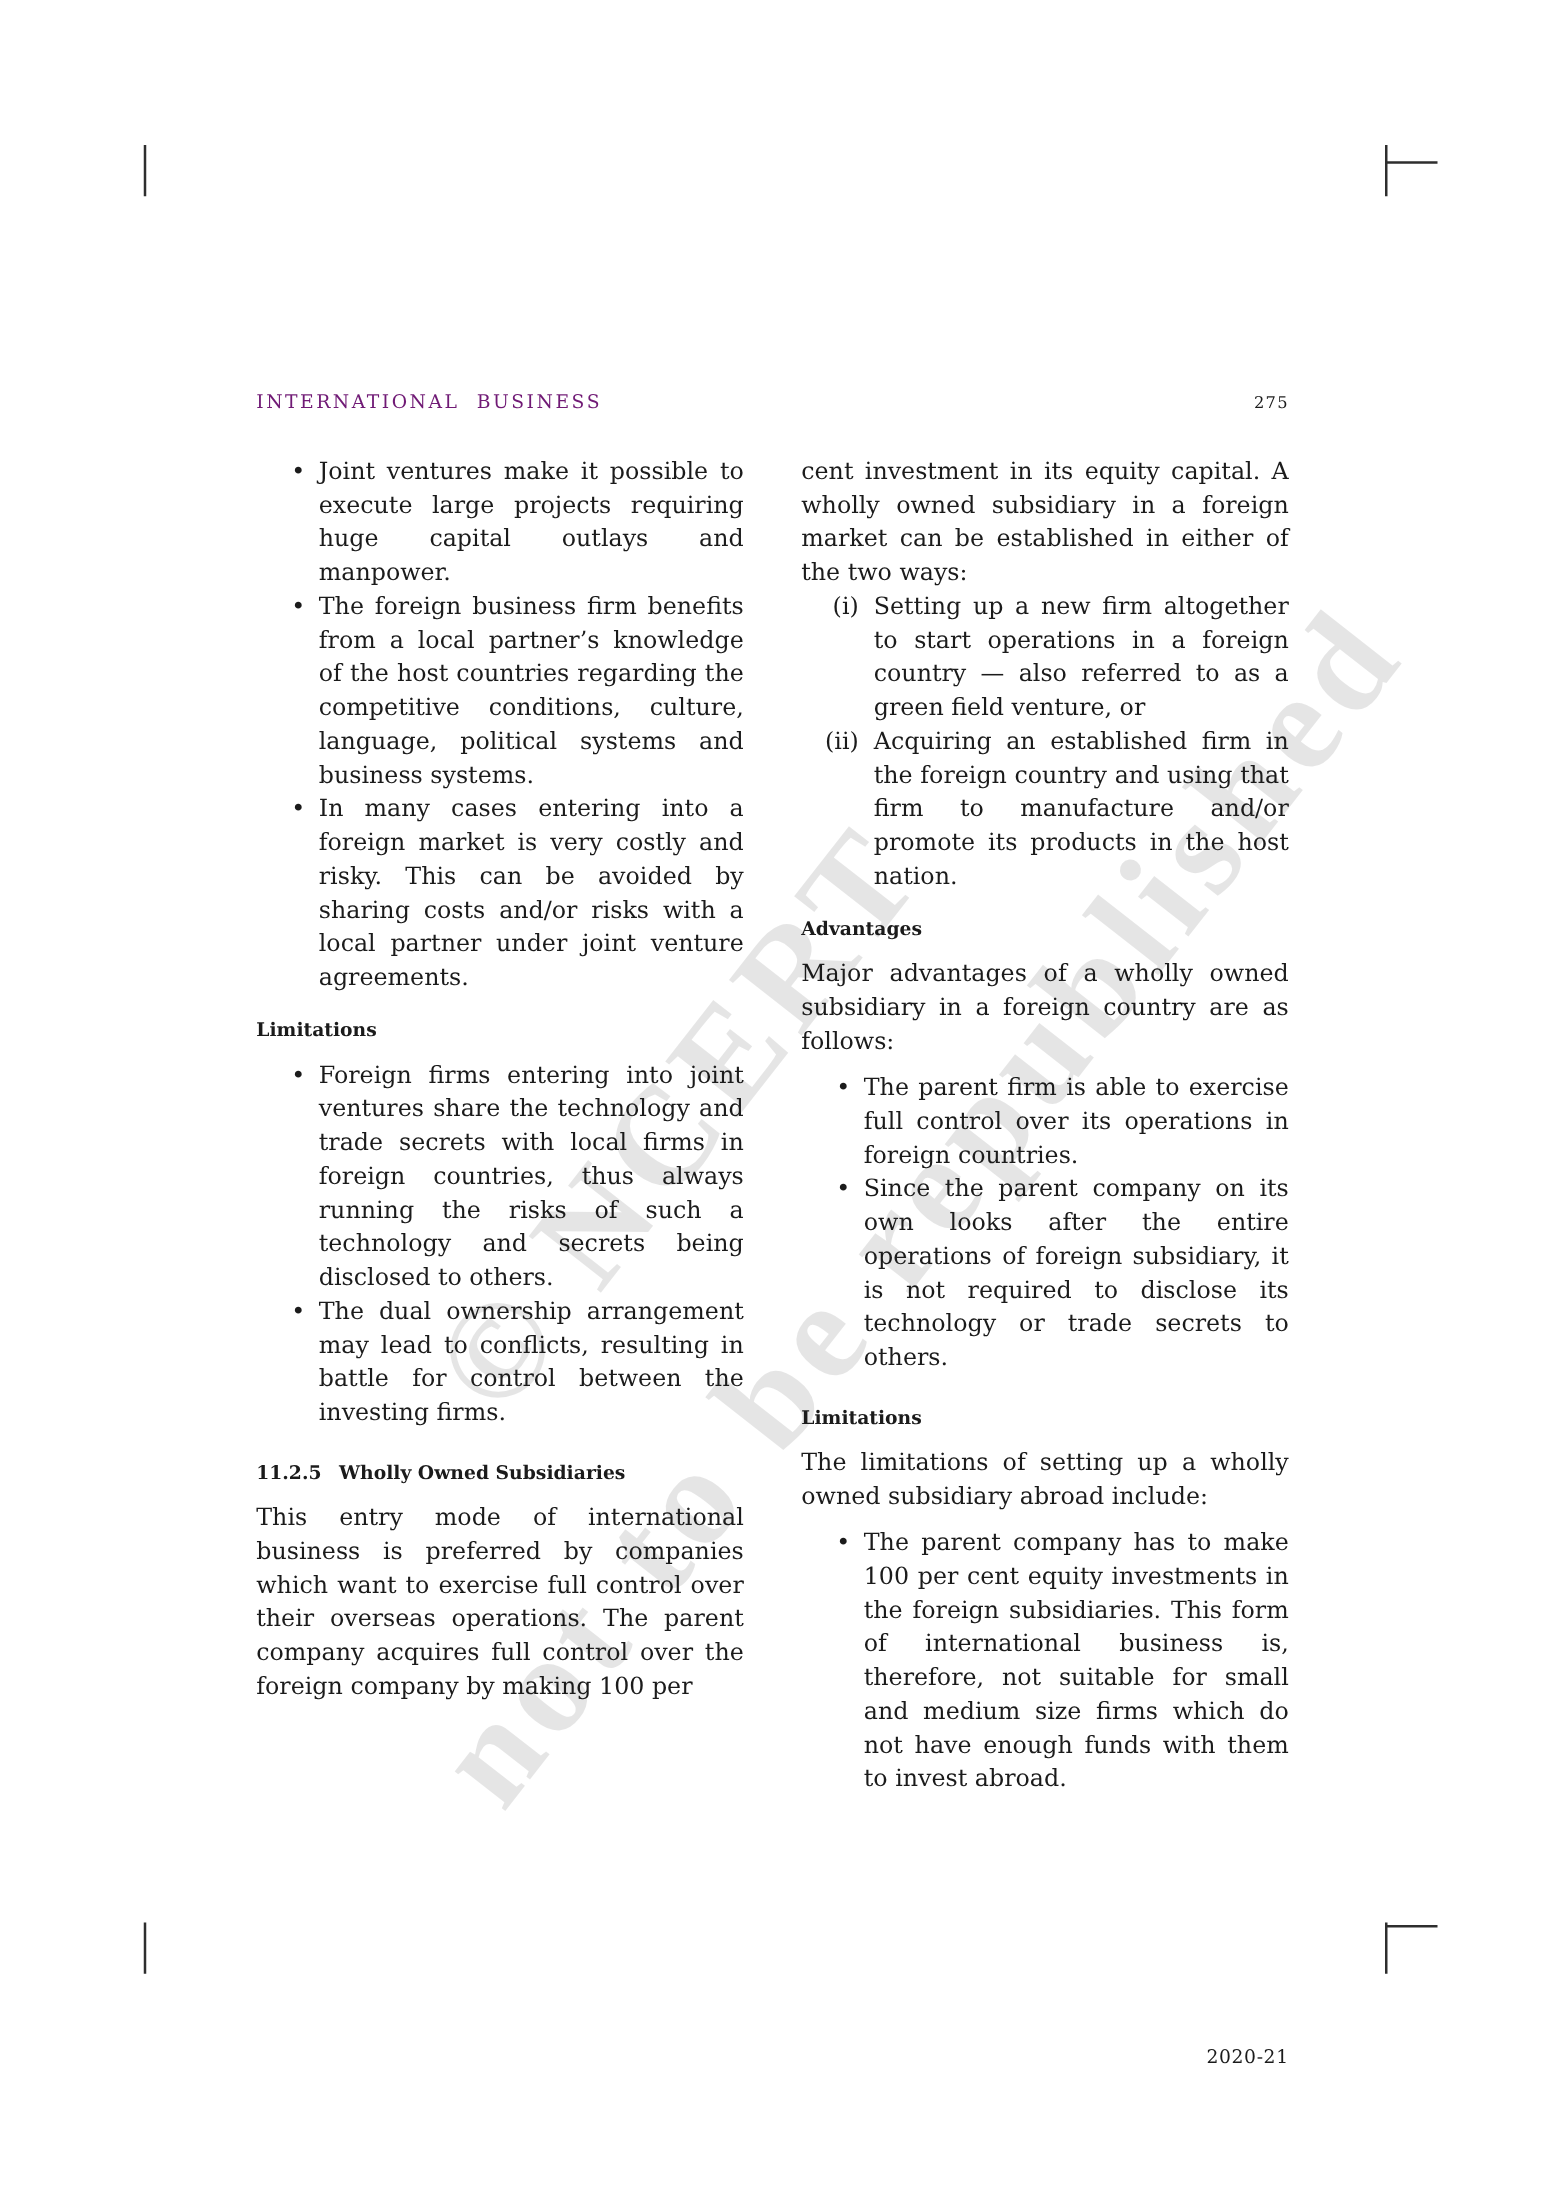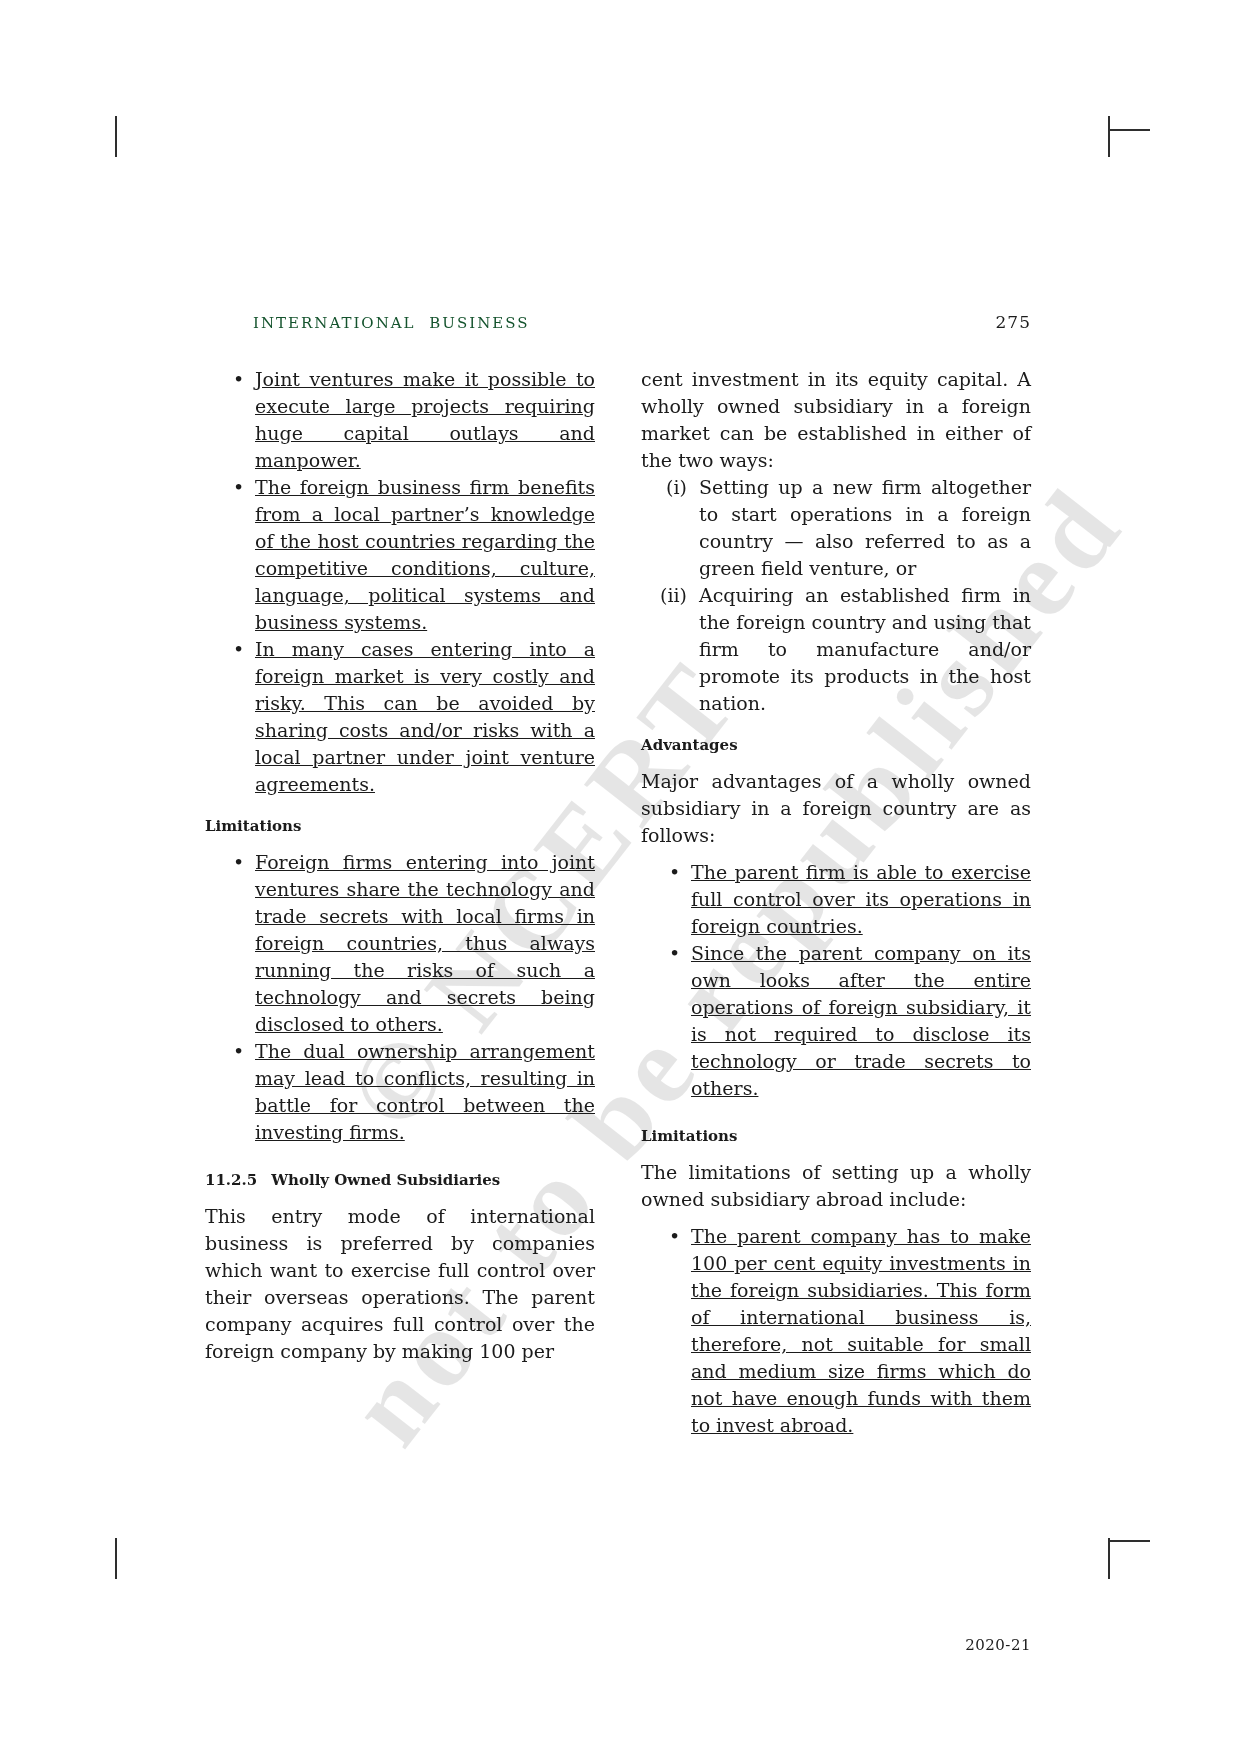--- a/index.html
+++ b/index.html
@@ -41,22 +41,22 @@
 
   
   .content {
     position:absolute; left:205px; top:312px; width:826px;
     z-index:2;
   }
   .running-header {
     display:flex; justify-content:space-between; align-items:baseline;
     font-size:15px;
   }
-  .running-title { letter-spacing:2px; word-spacing:7px; color:#14532d;margin-left:48px; }
-  .page-number  { font-size:17px; letter-spacing:1px; }
+  .running-title { letter-spacing:2px; word-spacing:7px; color:#701a75; }
+  .page-number  { font-size:13px; letter-spacing:1px; }
 
   .columns { display:flex; gap:46px; margin-top:34px; }
   .col { width:390px; font-size:19px; line-height:27px; }
 
   .col p {
     margin:0 0 0 0; padding:0;
     text-align:justify;
   }
 
   h3.subhead {
@@ -68,21 +68,21 @@
   h3.section-head { margin-top:22px; }
   h3.section-head .sec-num { margin-right:14px; }
 
   ul.blist { list-style:none; margin:10px 0 0 0; padding:0; }
   ul.blist.first { margin-top:0; }
   ul.blist li { display:flex; margin:0; }
   ul.blist .marker {
     flex:0 0 22px; margin-left:28px;
     font-size:19px; line-height:27px;
   }
-  ul.blist .btext { flex:1 1 auto; text-align:justify;text-decoration:underline; }
+  ul.blist .btext { flex:1 1 auto; text-align:justify; }
 
   .numlist { margin:0; padding:0; }
   .numlist .numitem { display:flex; }
   .numlist .numlabel {
     flex:0 0 38px; margin-left:8px; margin-right:12px;
     text-align:right; line-height:27px;
   }
   .numlist .numtext { flex:1 1 auto; text-align:justify; }
 
   .footer {

